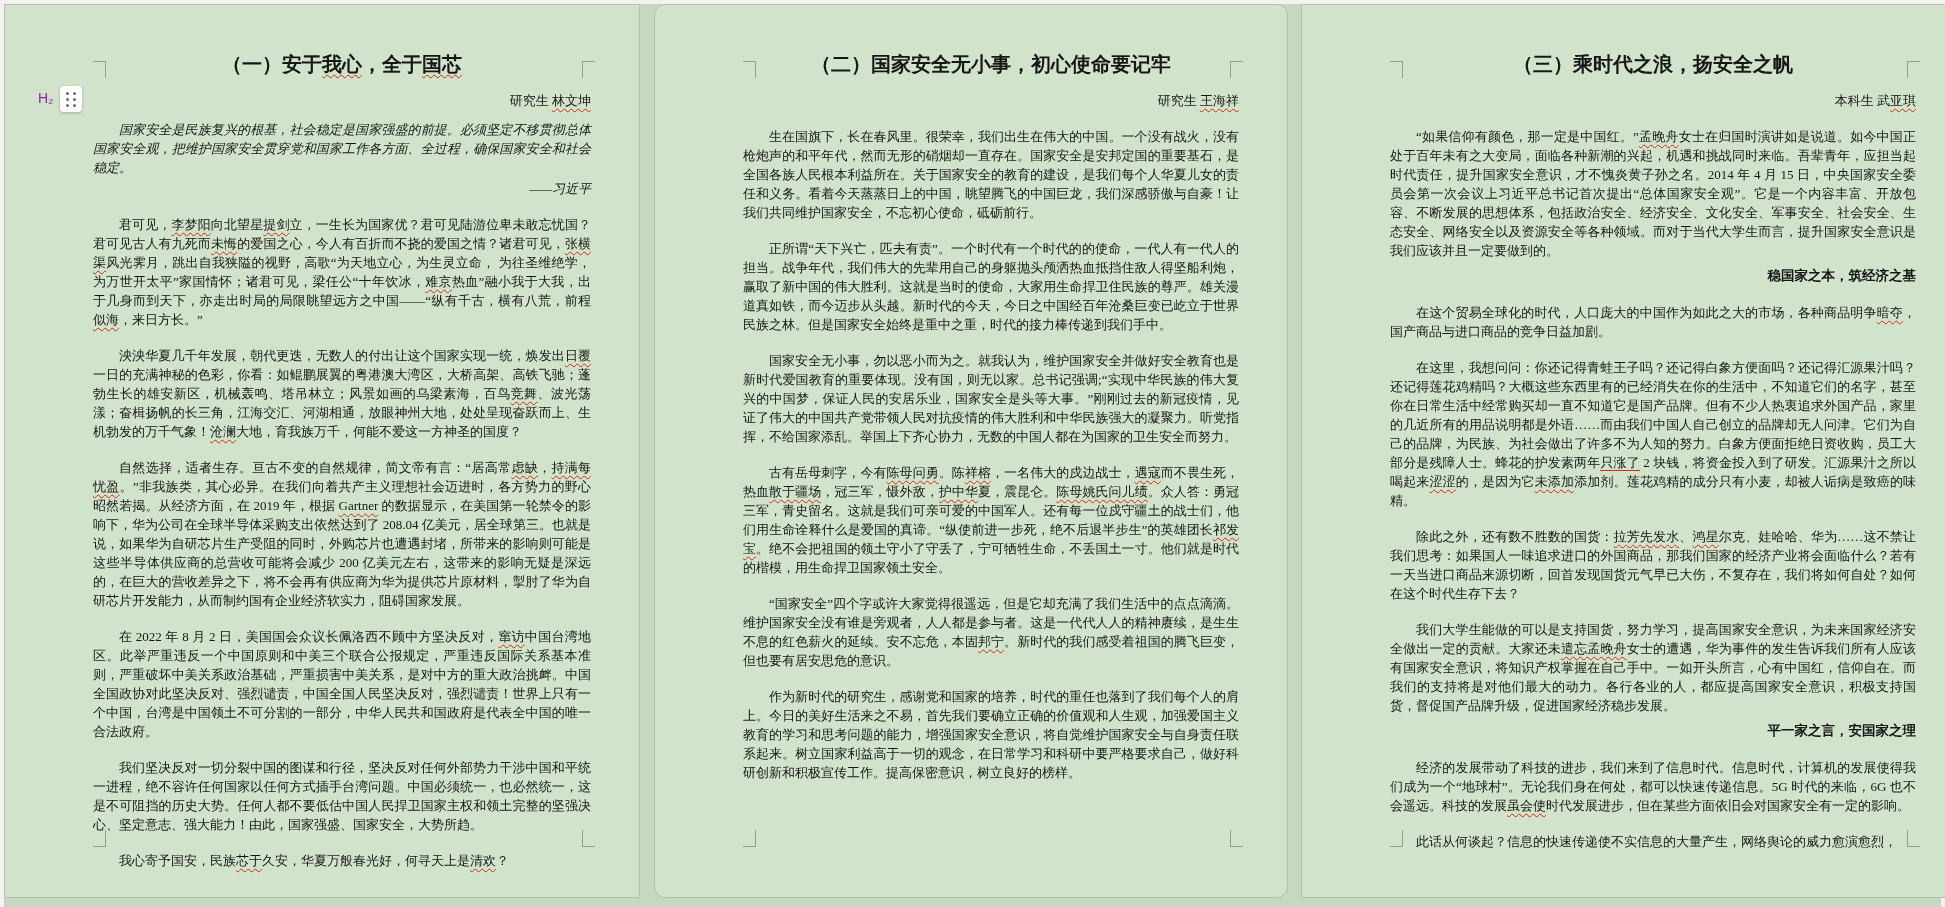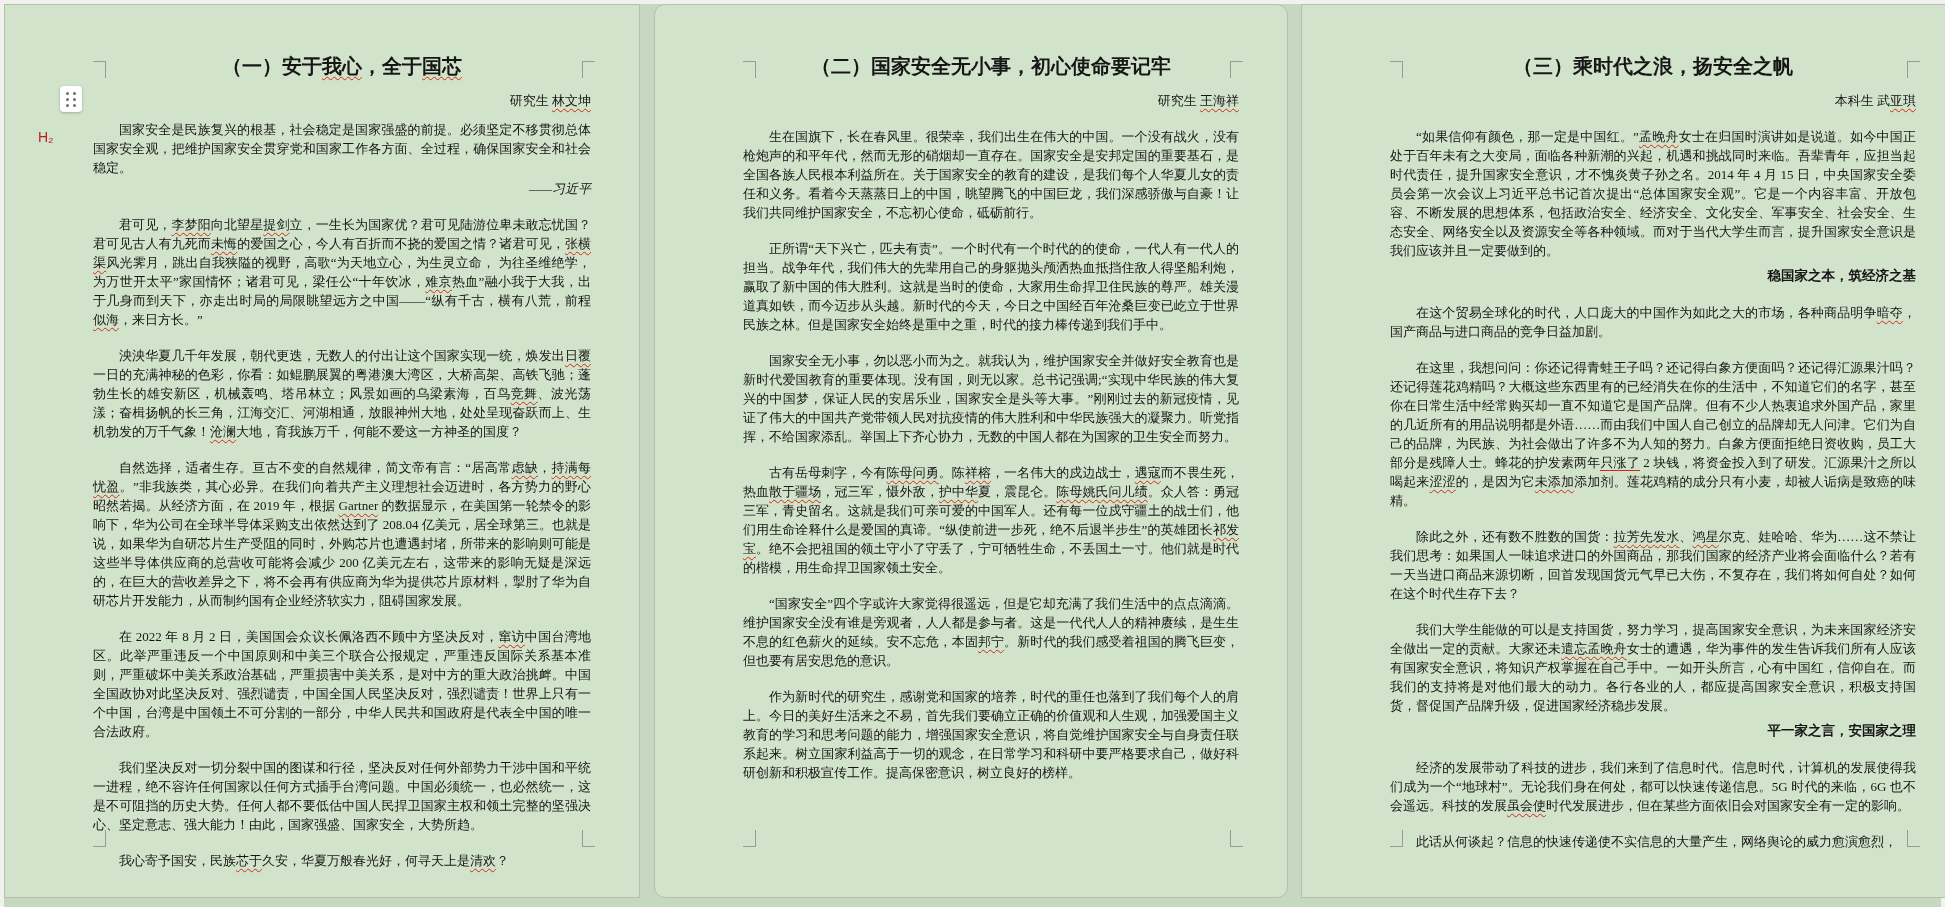--- a/index.html
+++ b/index.html
@@ -28,25 +28,25 @@
   .cm{position:absolute;width:12px;height:16px;border:0 solid #8fa28f;}
   .cm.tl{left:88px;top:56px;border-top-width:1px;border-right-width:1px;}
   .cm.tr{right:44px;top:56px;border-top-width:1px;border-left-width:1px;}
   .cm.bl{left:88px;bottom:50px;border-bottom-width:1px;border-right-width:1px;}
   .cm.br{right:44px;bottom:50px;border-bottom-width:1px;border-left-width:1px;}
   .content{position:absolute;left:88px;right:48px;top:46px;}
   .blk{word-break:break-all;}
   .blk.title{
     text-align:center;font-weight:bold;font-size:20px;line-height:30px;
     margin-bottom:10px;text-indent:0;
-    font-family:Liberation Serif, serif;
+    font-family:Liberation Mono, monospace;
   }
   .blk.author{text-align:right;font-size:13px;line-height:19px;margin-bottom:10px;}
   .blk.quote{
-    font-size:13px;line-height:19px;
+    font-style:italic;font-size:13px;line-height:19px;
     text-align:justify;text-indent:2em;margin-top:4px;
   }
   .blk.attribution{
     font-style:italic;text-align:right;font-size:13px;line-height:19px;margin-top:2px;
   }
   .blk.para{
     font-size:13px;line-height:19px;text-align:justify;text-indent:2em;margin-top:17px;
   }
   .blk.subhead{
     font-size:13.5px;line-height:20px;font-weight:bold;text-align:right;
@@ -57,23 +57,22 @@
     text-decoration-line:underline;
     text-decoration-style:wavy;
     text-decoration-color:#d02a14;
     text-decoration-thickness:1px;
     text-underline-offset:3px;
   }
   .m-rl{border-bottom:1.5px solid #d02a14;}
   
   .heading-chip{
     position:absolute;left:34px;top:86px;
-    color:#b91c1c;font-size:14px;
+    color:#a21caf;font-size:14px;
     font-family:"Liberation Sans","DejaVu Sans",sans-serif;
-    margin-top:39px;
   }
   .drag-handle{
     position:absolute;left:56px;top:82px;
     width:22px;height:26px;background:#ffffff;border-radius:4px;
     box-shadow:0 1px 3px rgba(60,80,60,.35);
     display:flex;align-items:center;justify-content:center;
     cursor:grab;
   }
   .dots{display:grid;grid-template-columns:3px 3px;grid-gap:3px 4px;}
   .dots i{width:3px;height:3px;border-radius:50%;background:#6b6f6b;display:block;}

